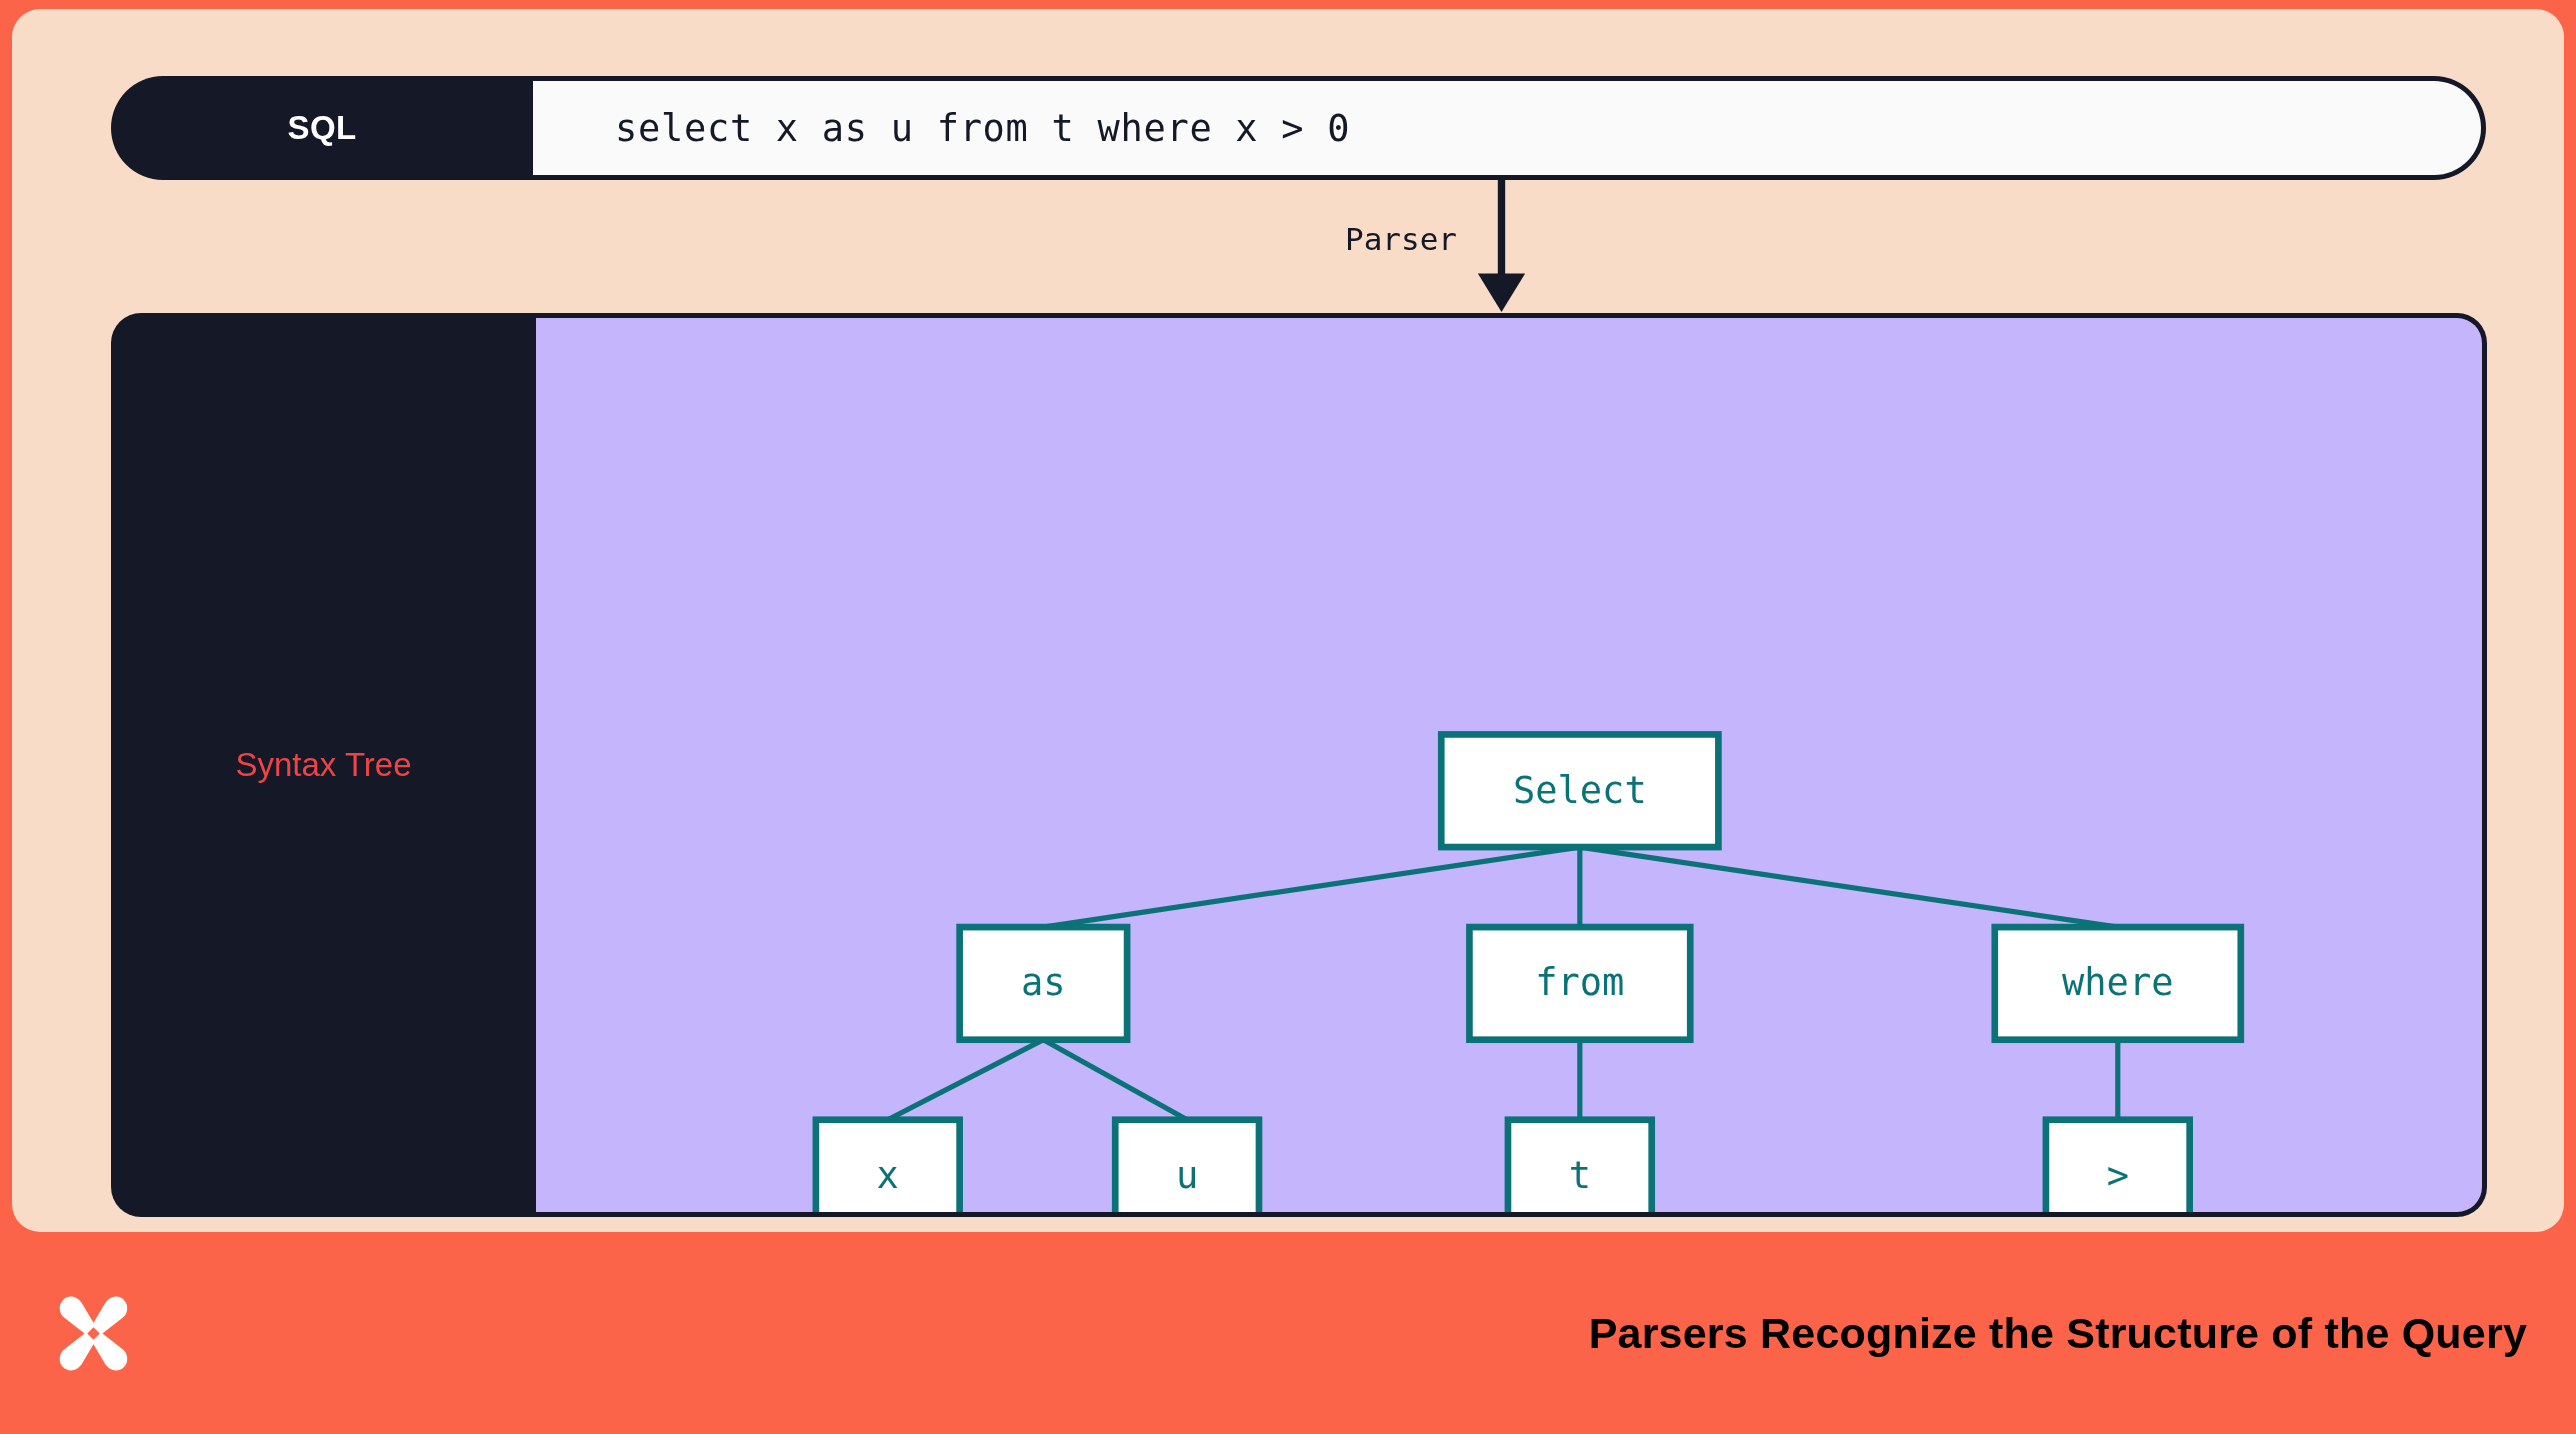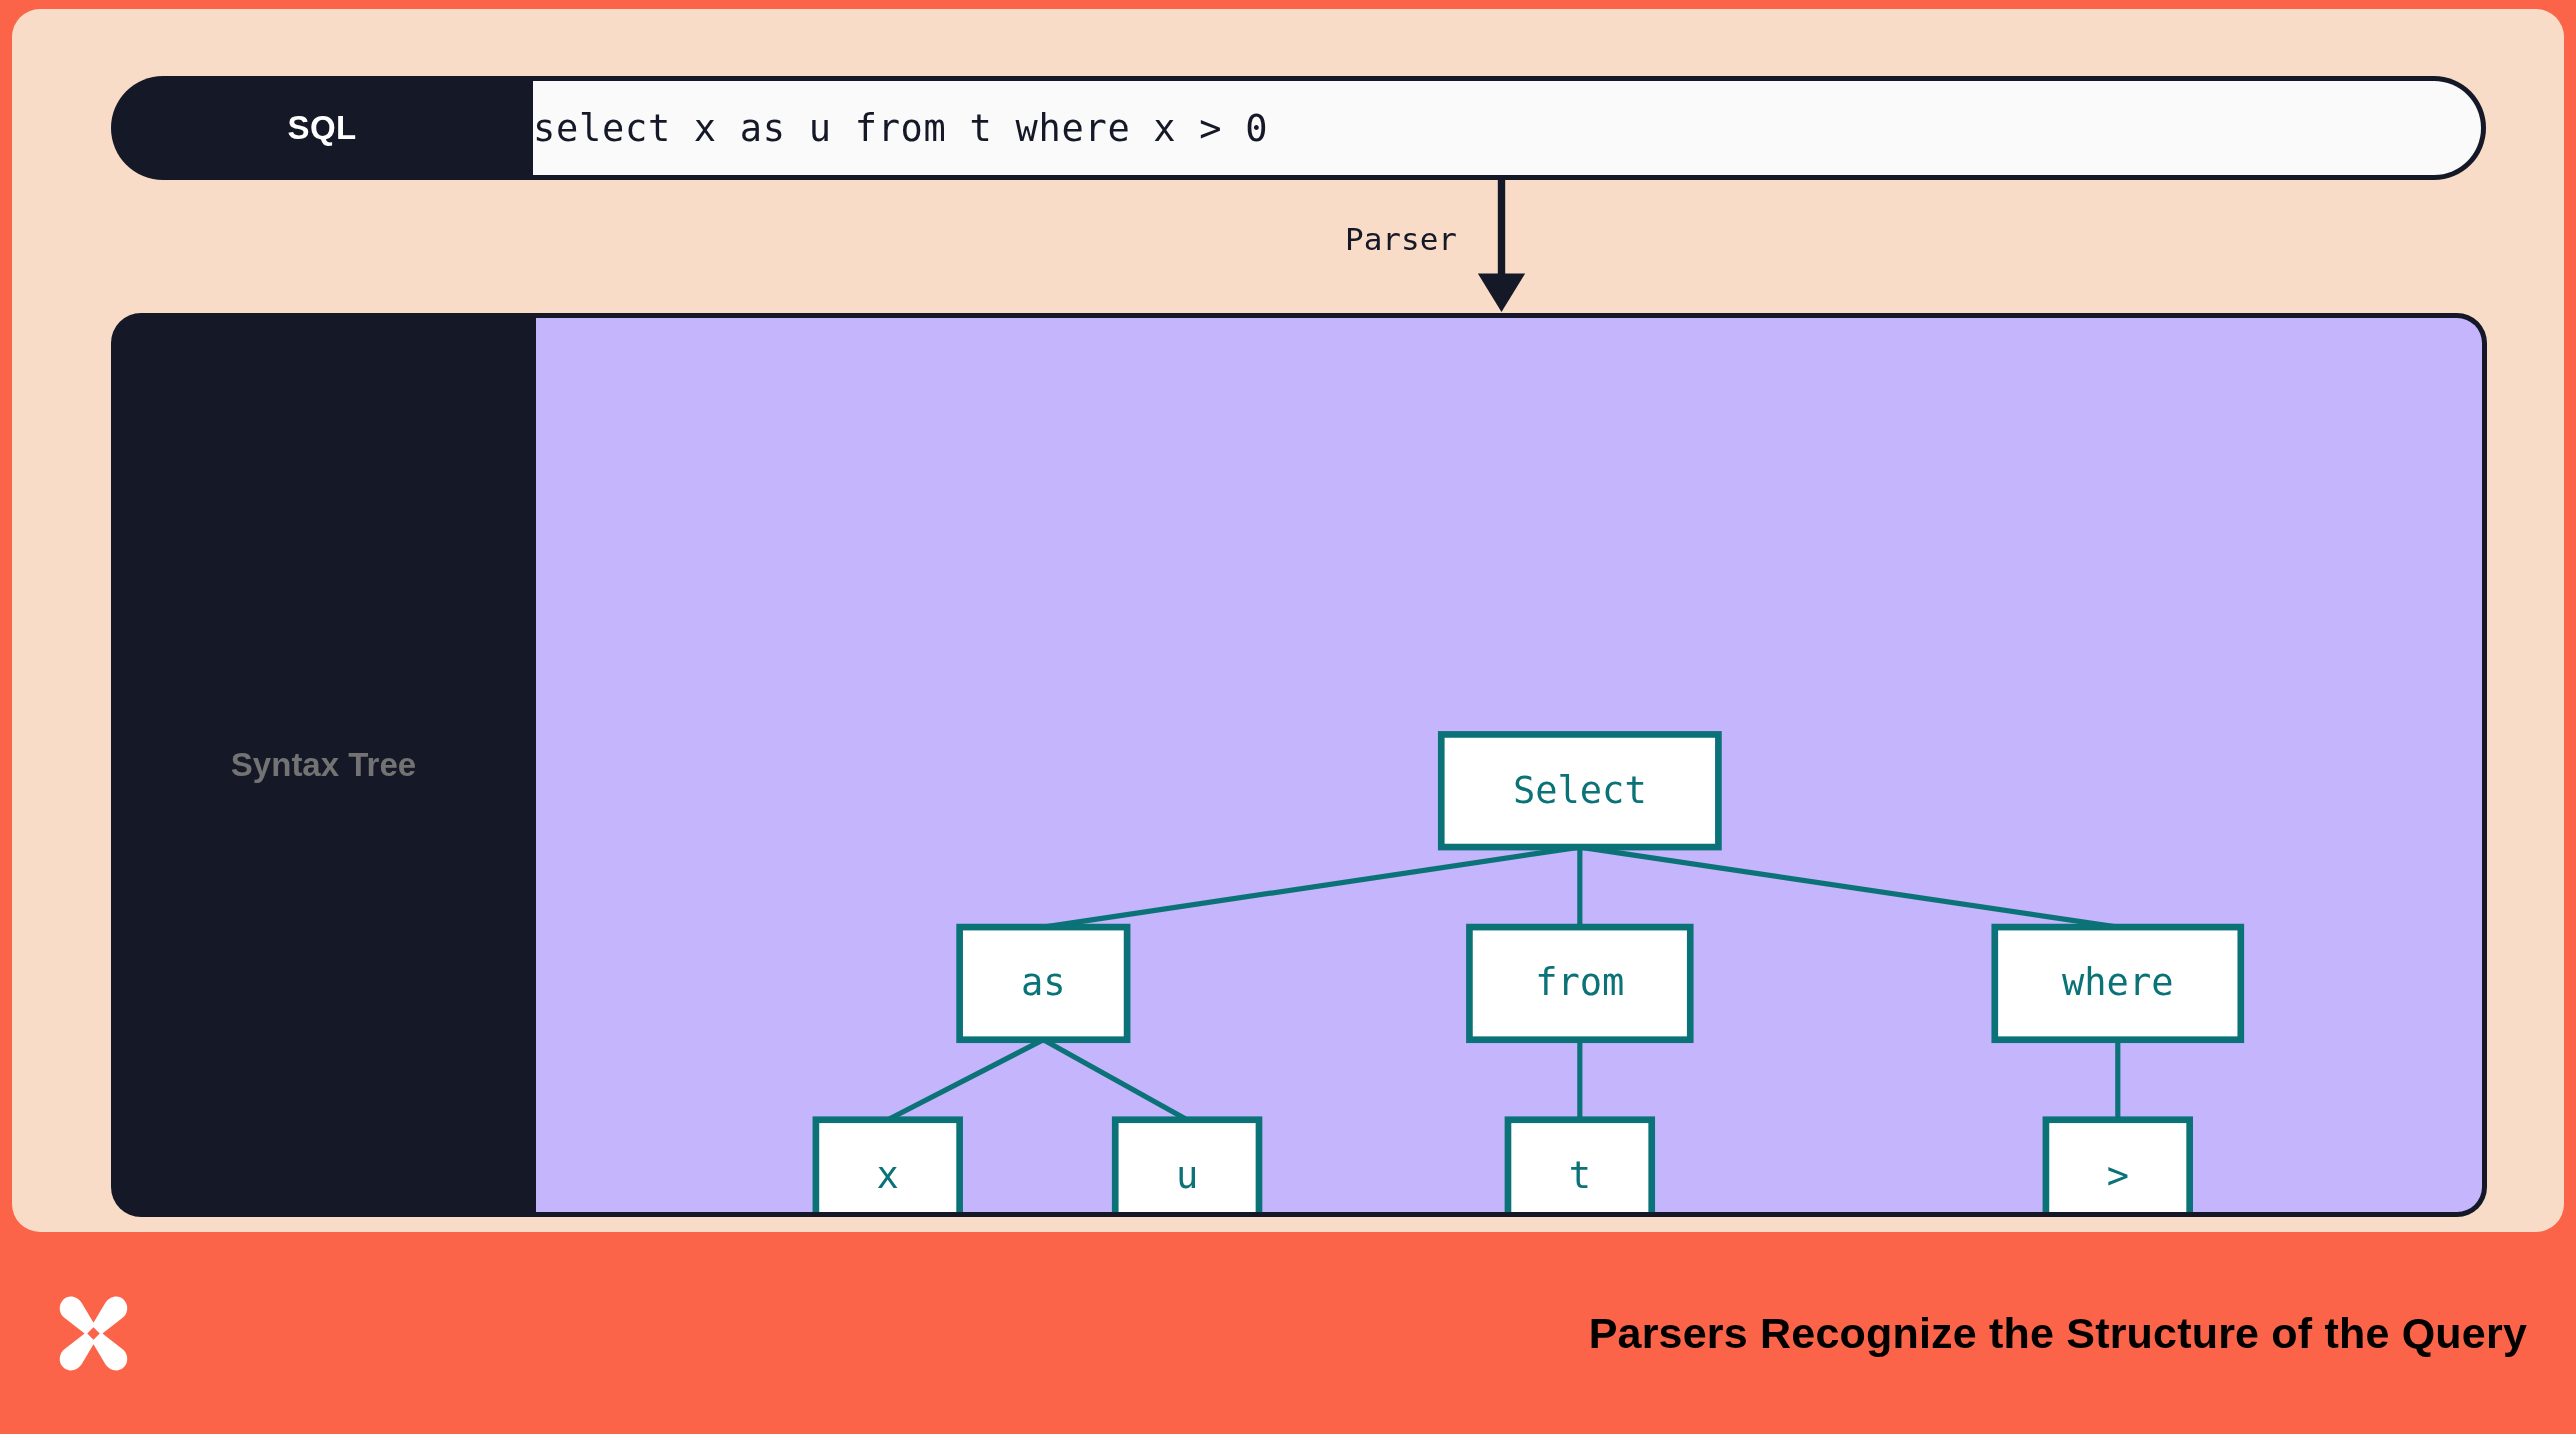--- a/index.html
+++ b/index.html
@@ -67,20 +67,21 @@
     top: 0;
     width: 1953px;
     height: 104px;
     background: #FAFAFB;
     border: 5.2px solid #141827;
     border-left: none;
     border-radius: 0 52px 52px 0;
     box-sizing: border-box;
     display: flex;
     align-items: center;
+    padding-left: 82px;
   }
   #sql-value-text {
     color: #141827;
     font-family: "DejaVu Sans Mono", monospace;
     font-size: 37px;
     letter-spacing: 0.7px;
     white-space: pre;
   }
 
   
@@ -121,23 +122,23 @@
     top: 0;
     width: 425px;
     height: 904px;
     background: #141827;
     border-radius: 30px 0 0 30px;
     display: flex;
     align-items: center;
     justify-content: center;
   }
   #tree-label-text {
-    color: #737373;
+    color: #ef4444;
     font-size: 33px;
-    font-weight: bold;
+    font-weight: normal;
   }
   #tree-canvas {
     position: absolute;
     left: 425px;
     top: 0;
     width: 1951px;
     height: 904px;
     background: #c4b5fd;
     border: 5.2px solid #141827;
     border-left: none;

